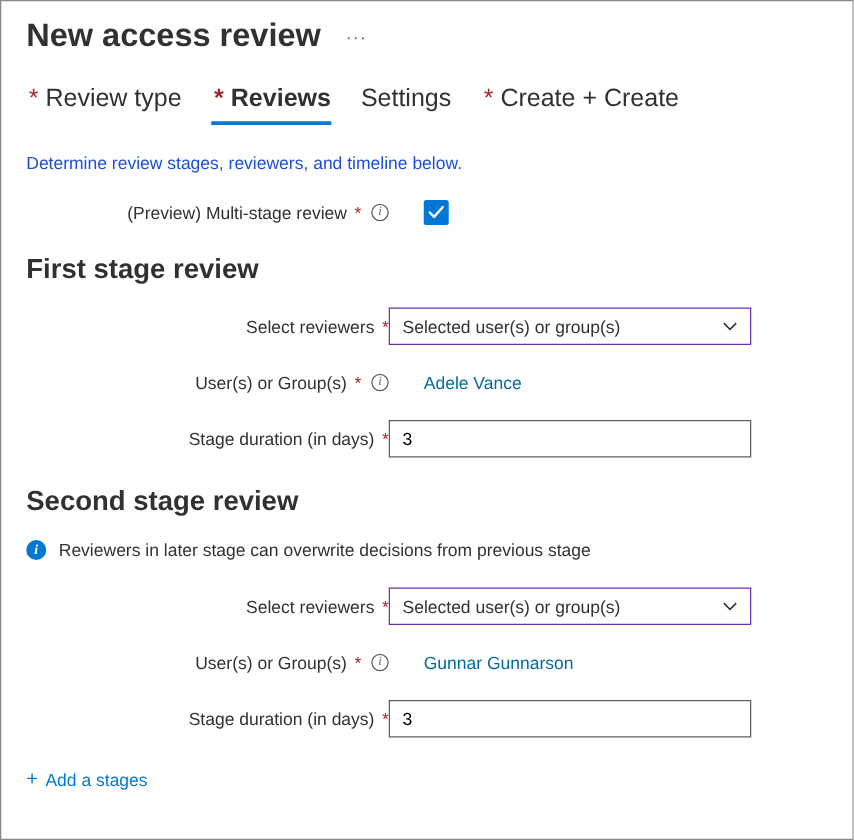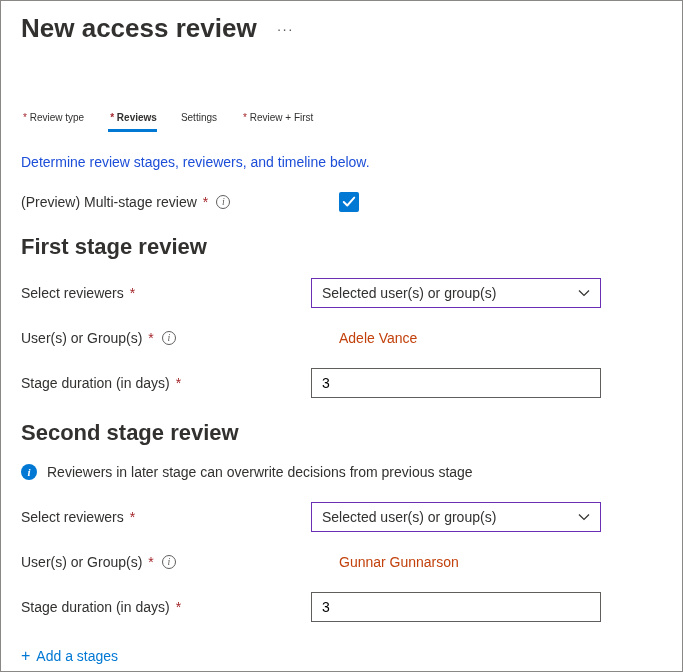--- a/index.html
+++ b/index.html
@@ -33,44 +33,44 @@
     font-size: 14px;
     color: #605e5c;
     cursor: pointer;
   }
   .tabs {
     display: flex;
     gap: 24px;
     margin-bottom: 22px;
   }
   .tab {
-    font-size: 10px;
+    font-size: 20px;
     color: #323130;
     padding-bottom: 6px;
     cursor: pointer;
-    margin-top: 44px;
   }
   .tab.active {
     font-weight: 600;
     border-bottom: 3px solid #0078d4;
   }
   .desc {
     margin-bottom: 22px;
     color: #1d4ed8;
   }
   .form-row {
     display: flex;
     align-items: center;
     margin-bottom: 22px;
   }
   .label-col {
     width: 290px;
     display: flex;
     align-items: center;
     gap: 4px;
+    justify-content: flex-end;
   }
   .control-col {
     flex: 1;
   }
   .req {
     color: #a4262c;
     margin-left: 2px;
   }
   .info-icon {
     display: inline-flex;
@@ -122,21 +122,21 @@
   }
   .text-input {
     border: 1px solid #605e5c;
     height: 30px;
     width: 290px;
     padding: 0 10px;
     font-family: inherit;
     font-size: 14px;
   }
   .link {
-    color: #c2410c;
+    color: #0369a1;
     cursor: pointer;
     margin-left: 28px;
   }
   .alert-row {
     display: flex;
     align-items: center;
     gap: 10px;
     margin-bottom: 22px;
   }
   .info-solid {
@@ -184,21 +184,21 @@
     </div>
     <div class="tab active">
       <span class="req">*</span>
       <span>Reviews</span>
     </div>
     <div class="tab">
       <span>Settings</span>
     </div>
     <div class="tab">
       <span class="req">*</span>
-      <span>Review + First</span>
+      <span>Create + Create</span>
     </div>
   </div>
 
   <div class="desc">Determine review stages, reviewers, and timeline below.</div>
 
   <div class="form-row">
     <div class="label-col">
       <span>(Preview) Multi-stage review</span>
       <span class="req">*</span>
       <span class="info-icon">i</span>

